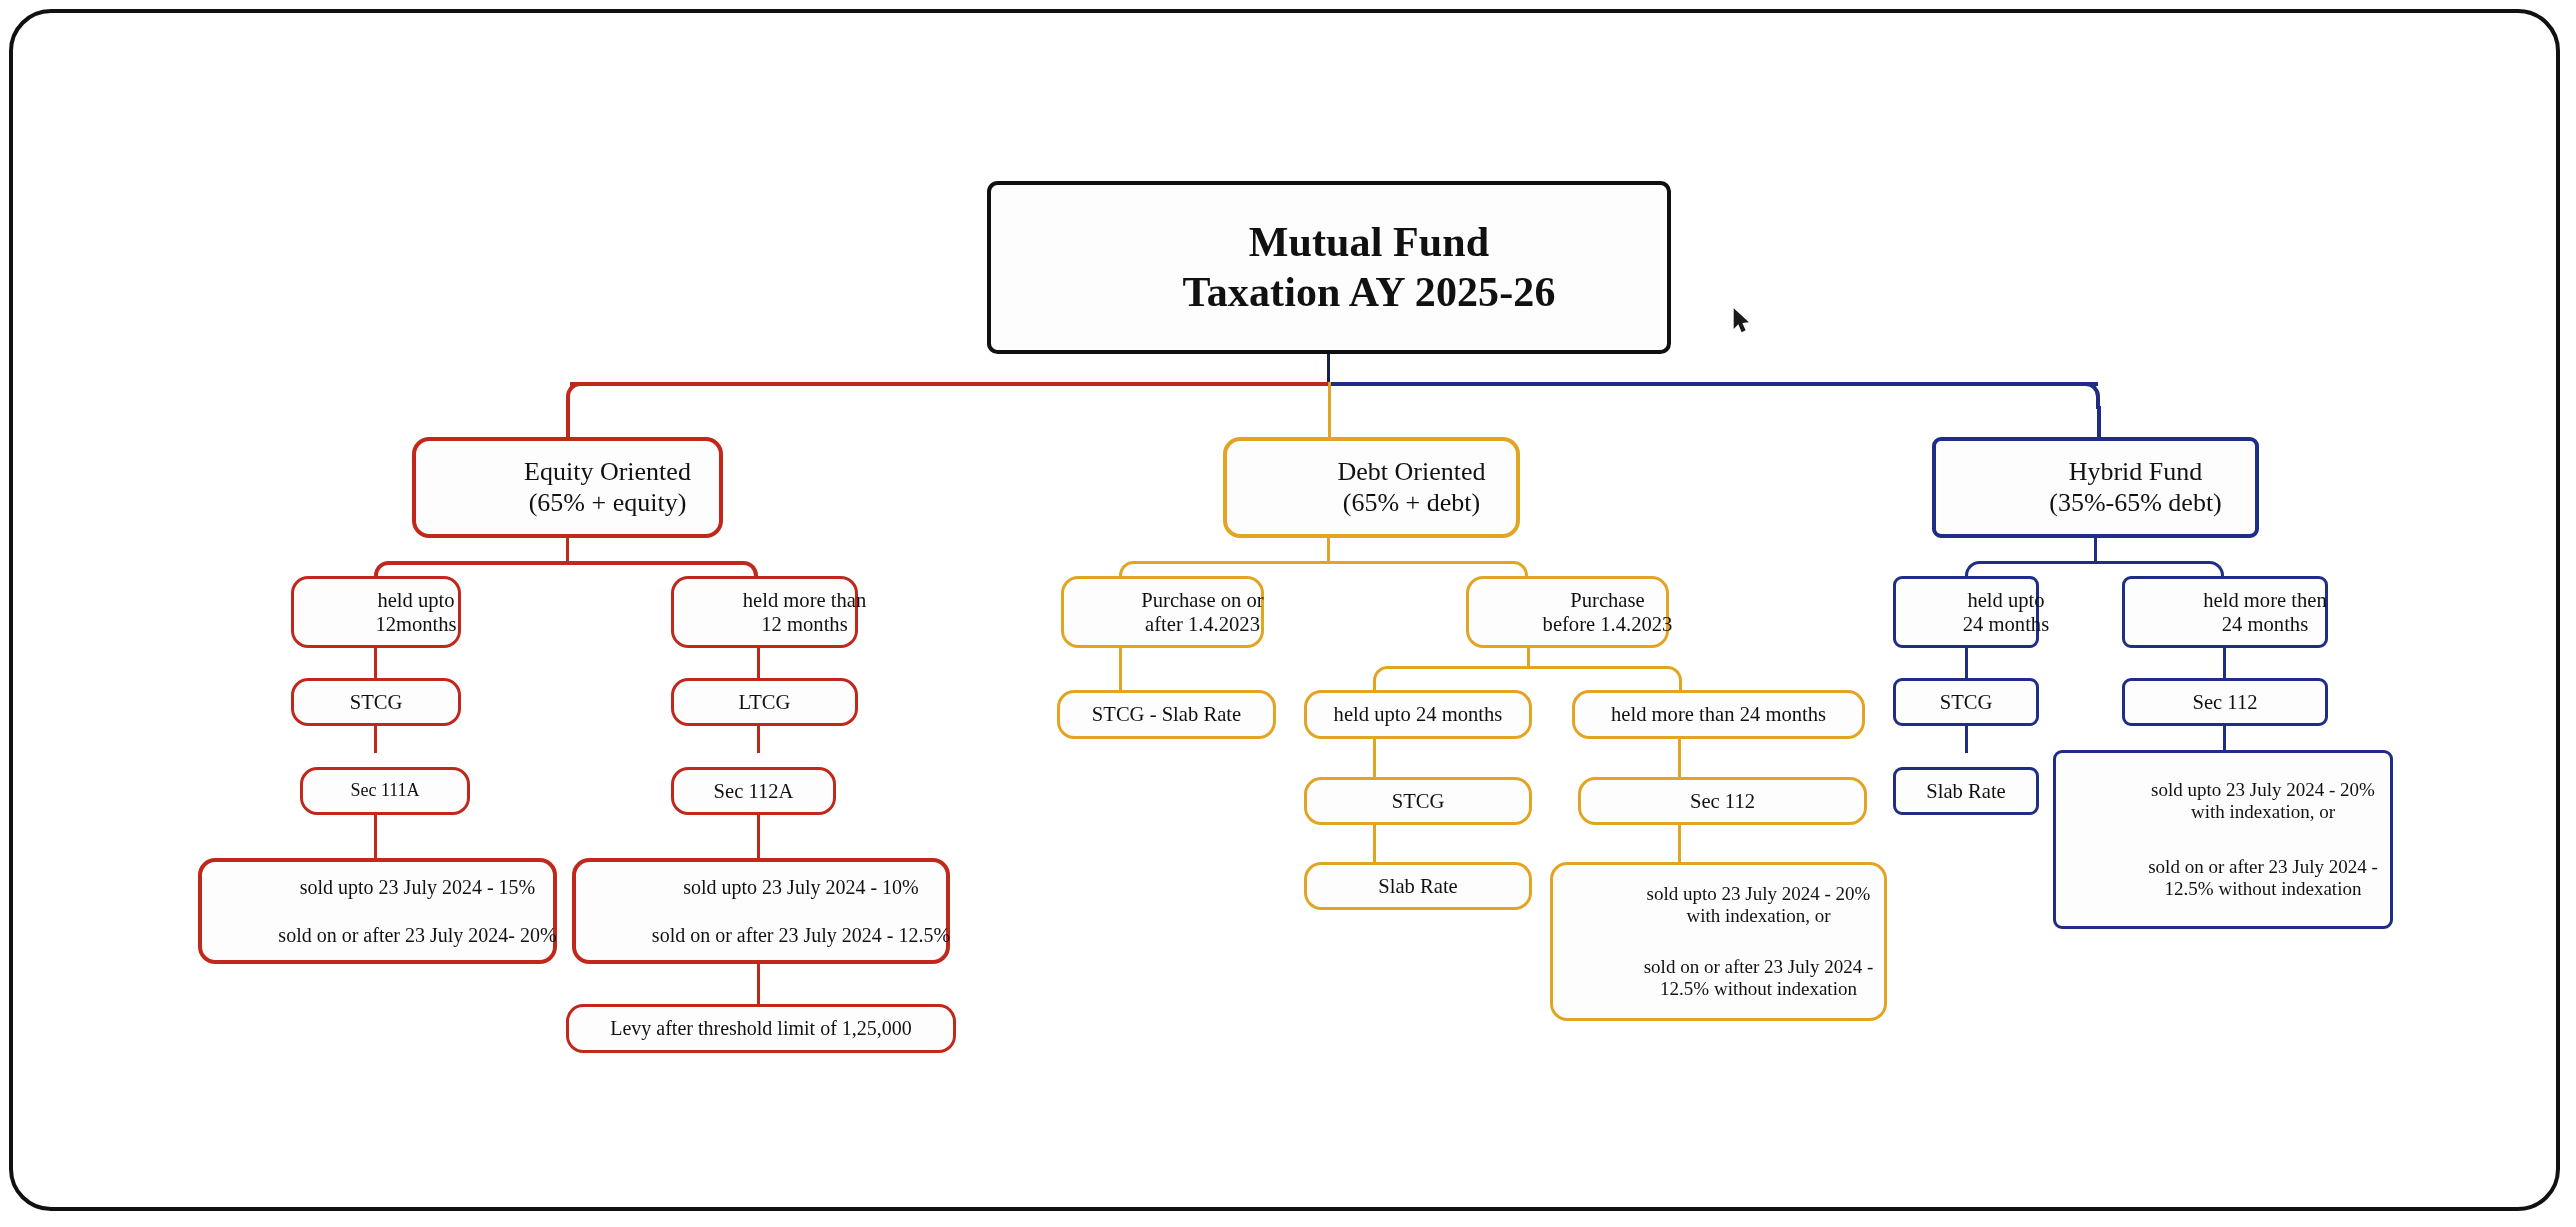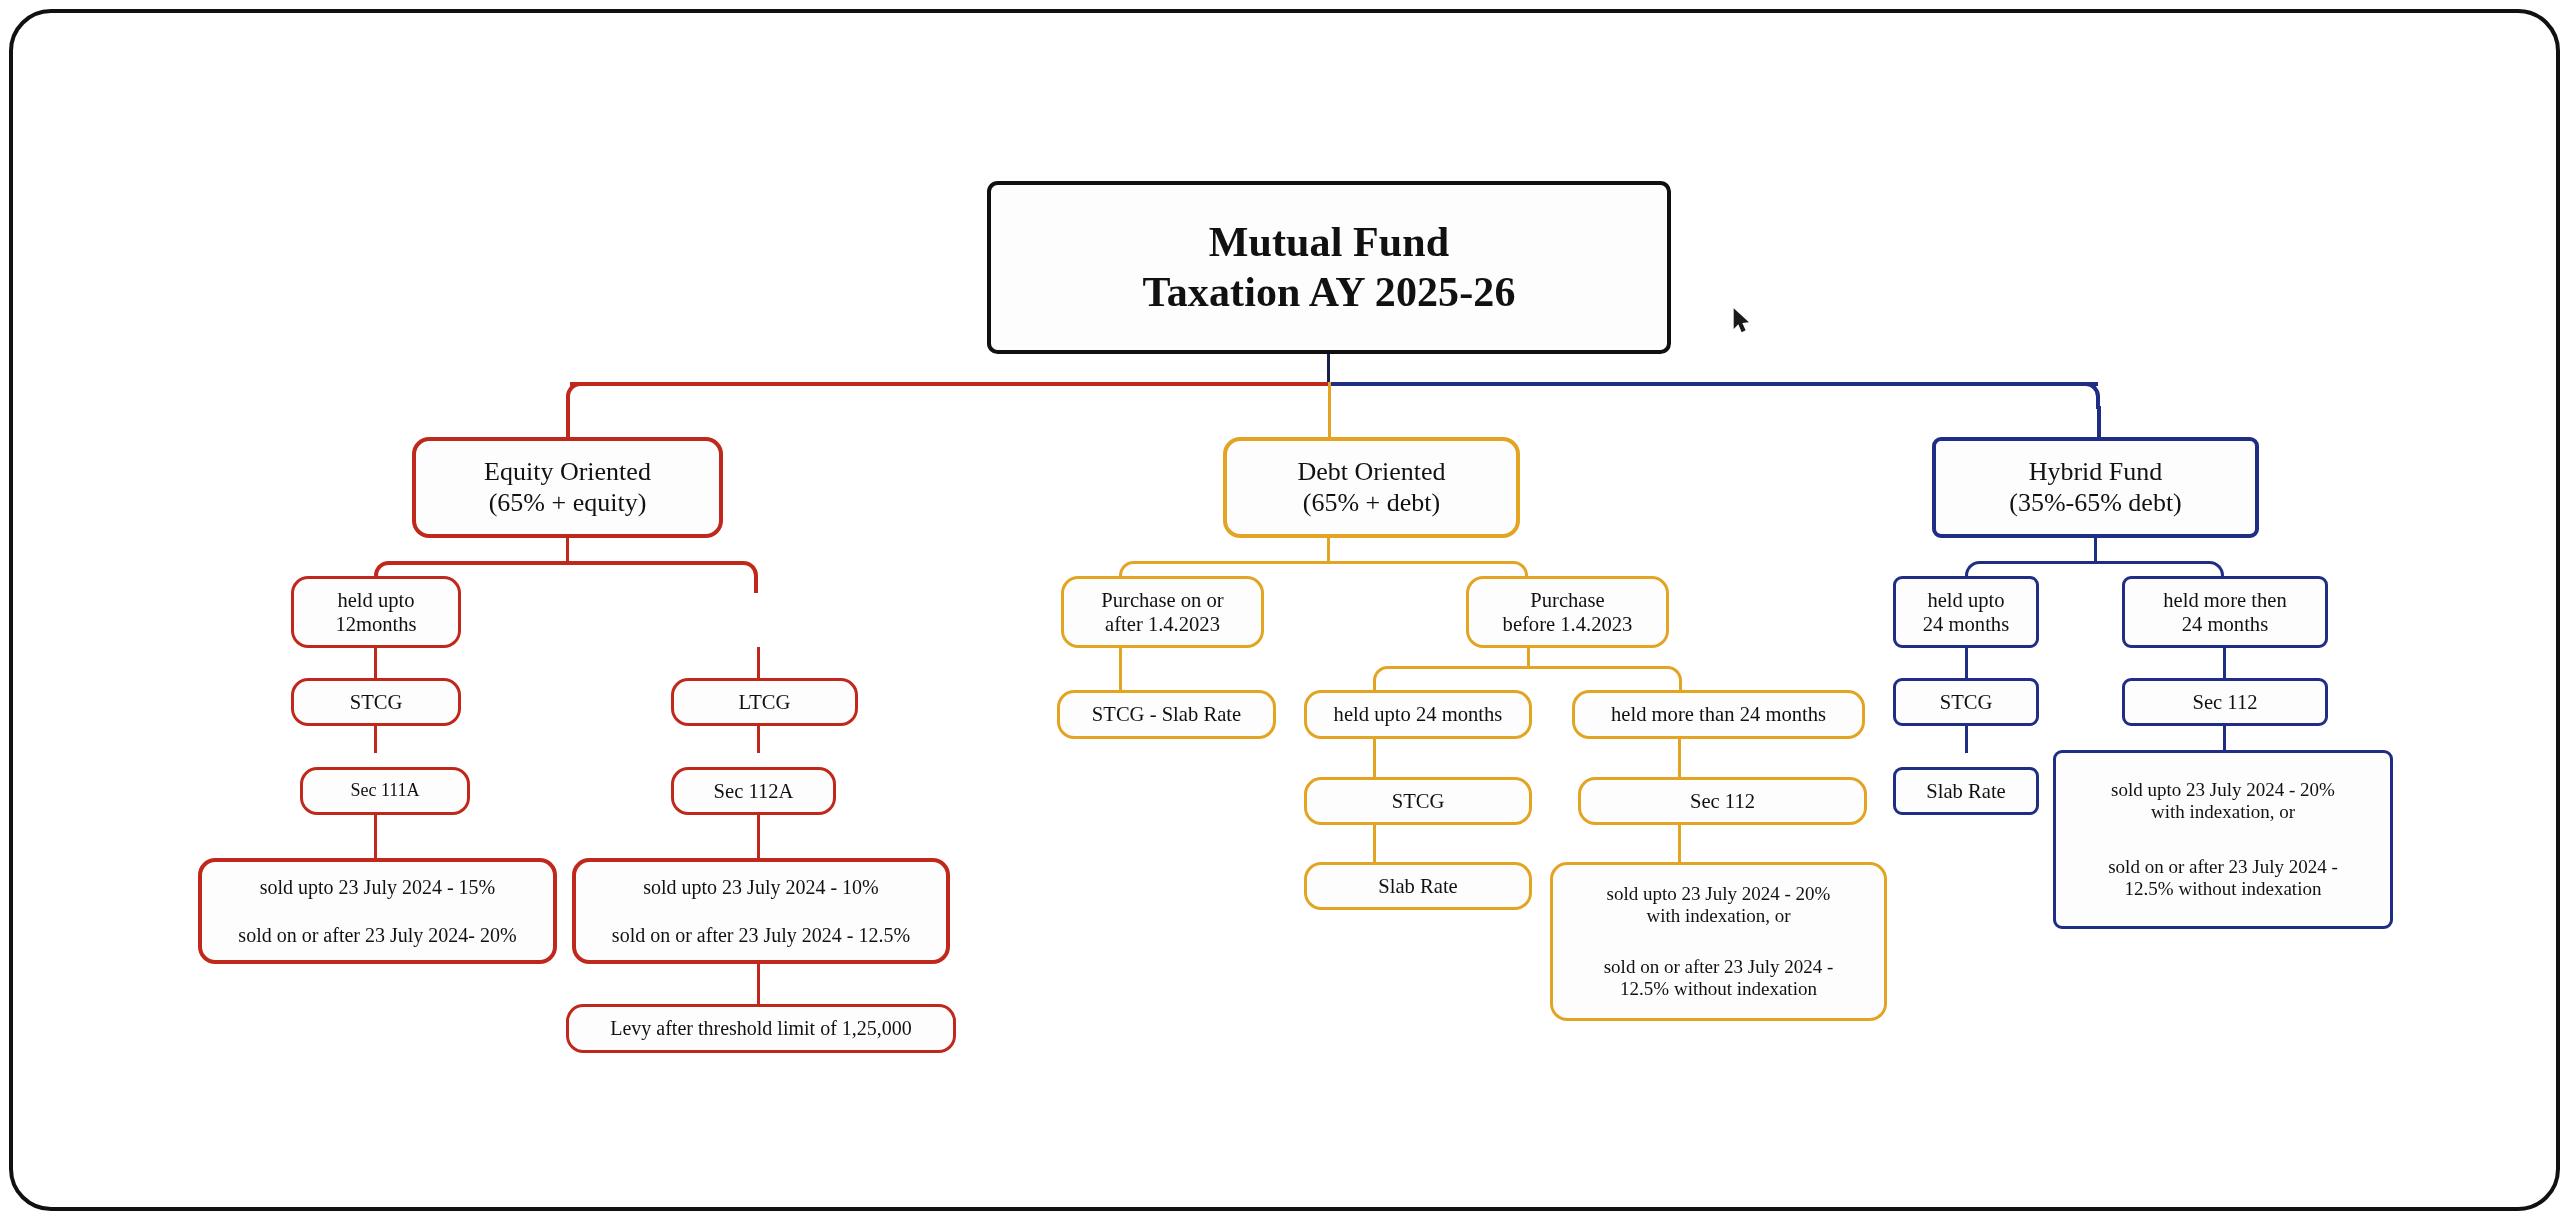--- a/index.html
+++ b/index.html
@@ -40,21 +40,21 @@
     background: #fdfdfd;
     display: flex;
     align-items: center;
     justify-content: center;
     text-align: center;
     color: #111111;
     line-height: 1.18;
     z-index: 5;
   }
   .node span { display: block; width: 100%; }
-  .node .ln { display: block; }
+  .node .ln { display: block; padding-left: 40px; }
 
   
   .n-root {
     border: 4px solid #101010;
     border-radius: 10.6px;
     font-weight: bold;
     letter-spacing: 0.1px;
   }
   
   .fam-red    { border: 4.6px solid #c0281c; border-radius: 17.3px; }
@@ -149,20 +149,26 @@
 
     <div class="bracket red" style="left:374px; top:561px; width:384px; height:32px;"></div>
 
     <div class="node fam-red thin-red" style="left:291px; top:576px; width:170px; height:72px; font-size:20.6px;">
       <span>
         <span class="ln">held upto</span>
         <span class="ln">12months</span>
       </span>
     </div>
 
+    <div class="node fam-red thin-red" style="left:671px; top:576px; width:187px; height:72px; font-size:20.6px;">
+      <span>
+        <span class="ln">held more than</span>
+        <span class="ln">12 months</span>
+      </span>
+    </div>
 
     <div class="conn v w5 c-red" style="left:374px; top:647px; height:32px;"></div>
     <div class="node fam-red thin-red" style="left:291px; top:678px; width:170px; height:48px; font-size:20.6px;">
       <span>STCG</span>
     </div>
     <div class="conn v w5 c-red" style="left:374px; top:725px; height:28px;"></div>
     <div class="node fam-red thin-red" style="left:291px; top:767px; width:170px; height:48px; font-size:18px;margin-left:9px;">
       <span>Sec 111A</span>
     </div>
     <div class="conn v w5 c-red" style="left:374px; top:815px; height:48px;"></div>

